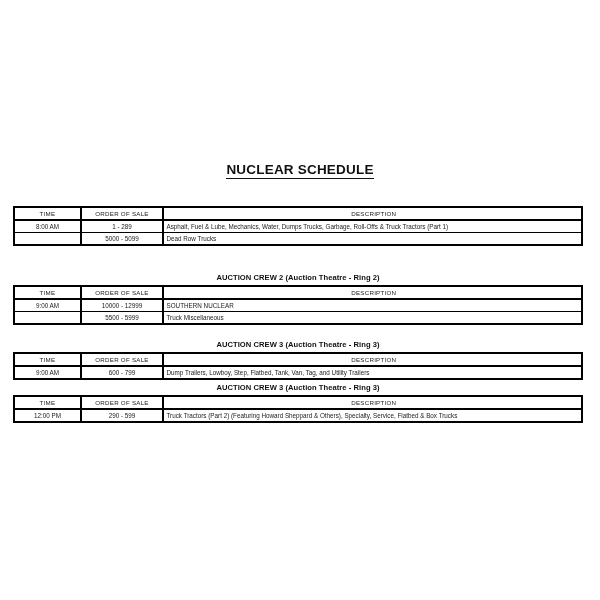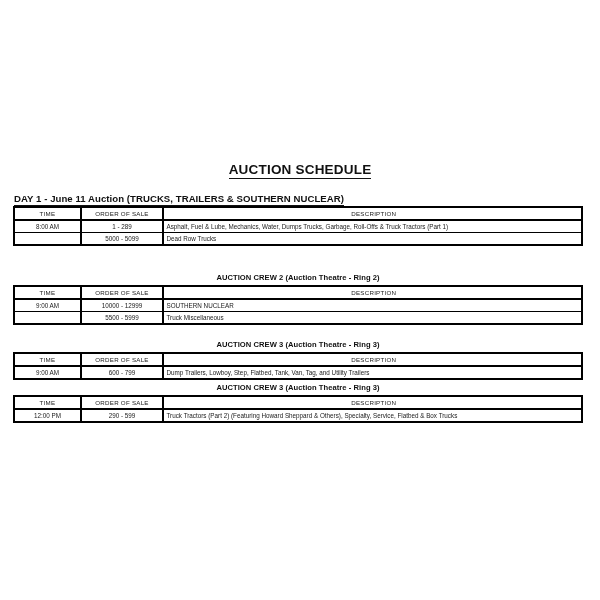--- a/index.html
+++ b/index.html
@@ -107,26 +107,23 @@
   .w-time  { width: 67px; }
   .w-order { width: 82px; }
   .w-desc  { width: 419px; }
 </style>
 </head>
 <body>
 
 <div id="page">
 
   <div class="doc-title">
-    <span>AUCTION SCHEDULE</span>
-  </div>
-
-  <div class="day-heading">
-    <span>DAY 1 - June 11 Auction (TRUCKS, TRAILERS &amp; SOUTHERN NUCLEAR)</span>
-  </div>
+    <span>NUCLEAR SCHEDULE</span>
+  </div>
+
 
   <div class="crew-block" id="block-0" style="top:206px;">
     <table class="sched">
       <colgroup>
           <col class="w-time">
           <col class="w-order">
           <col class="w-desc">
         </colgroup>
       <tbody>
         <tr class="header-row">

